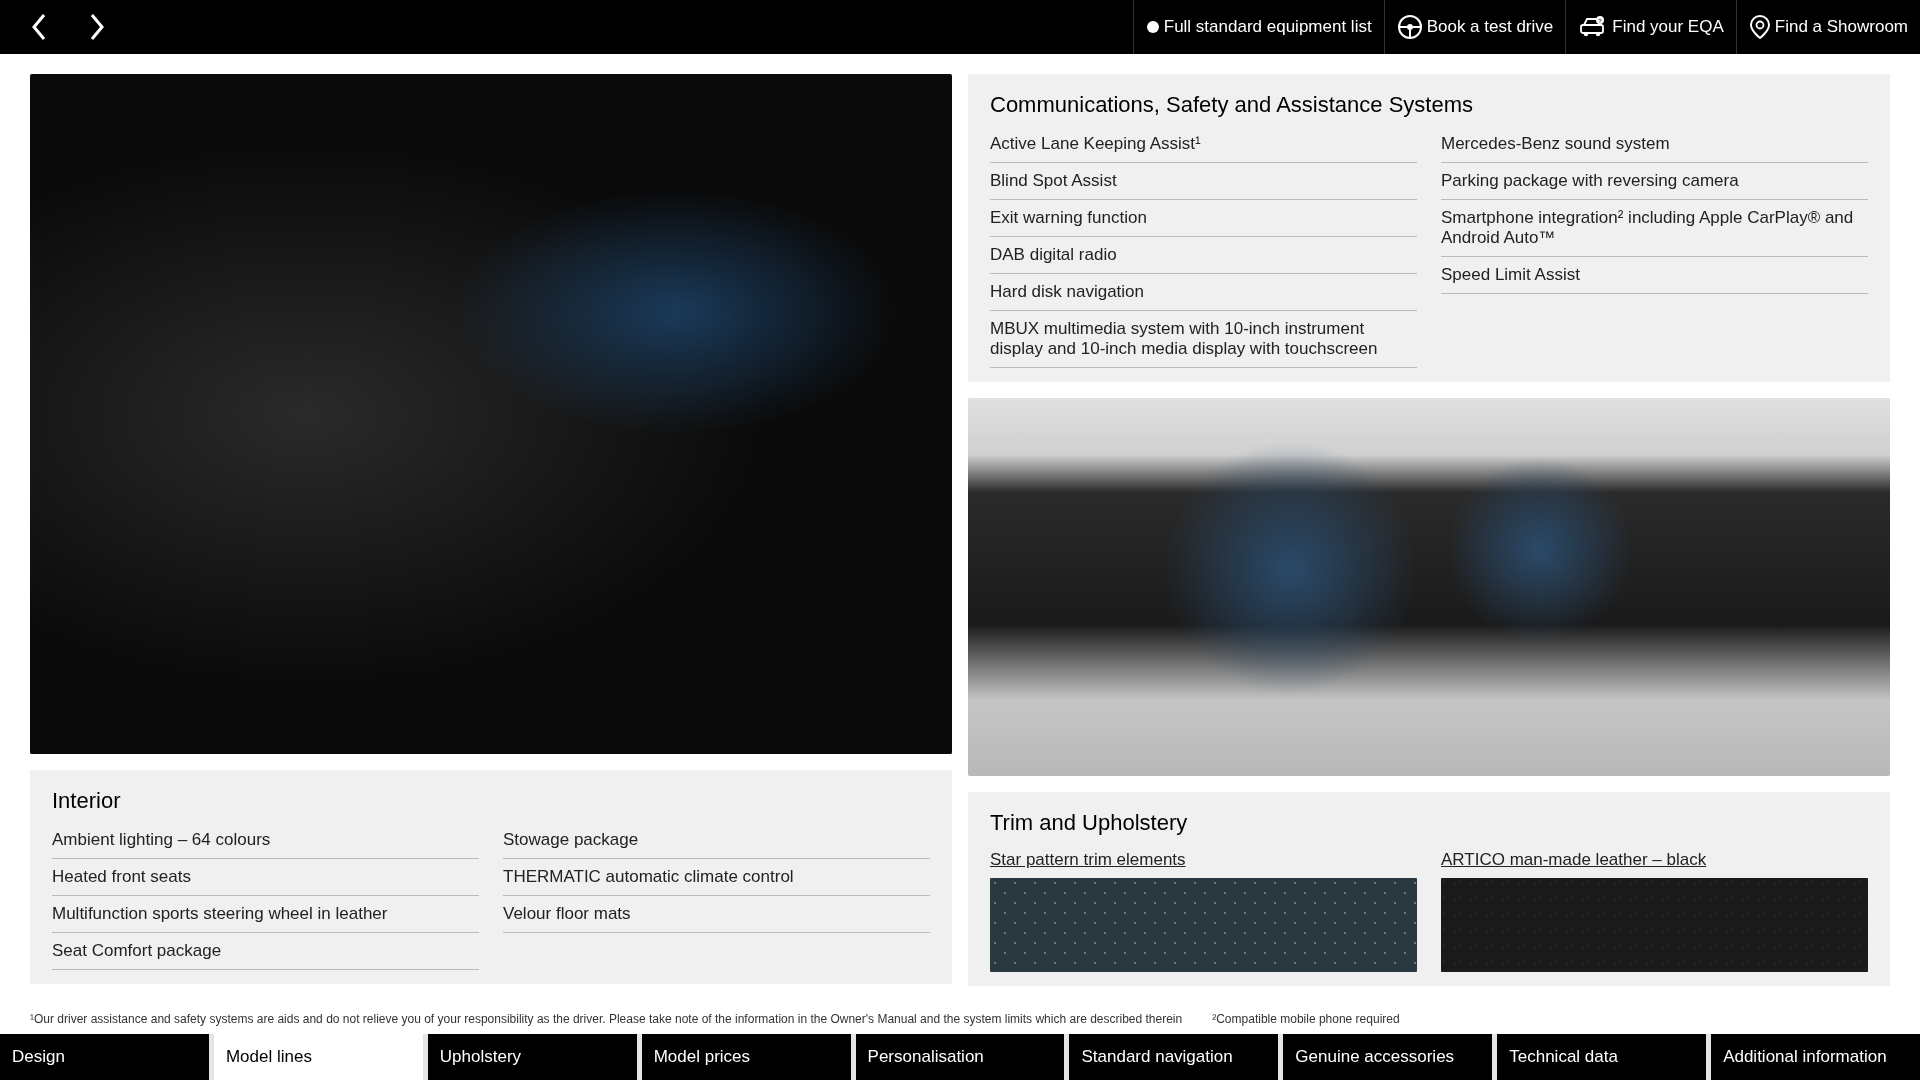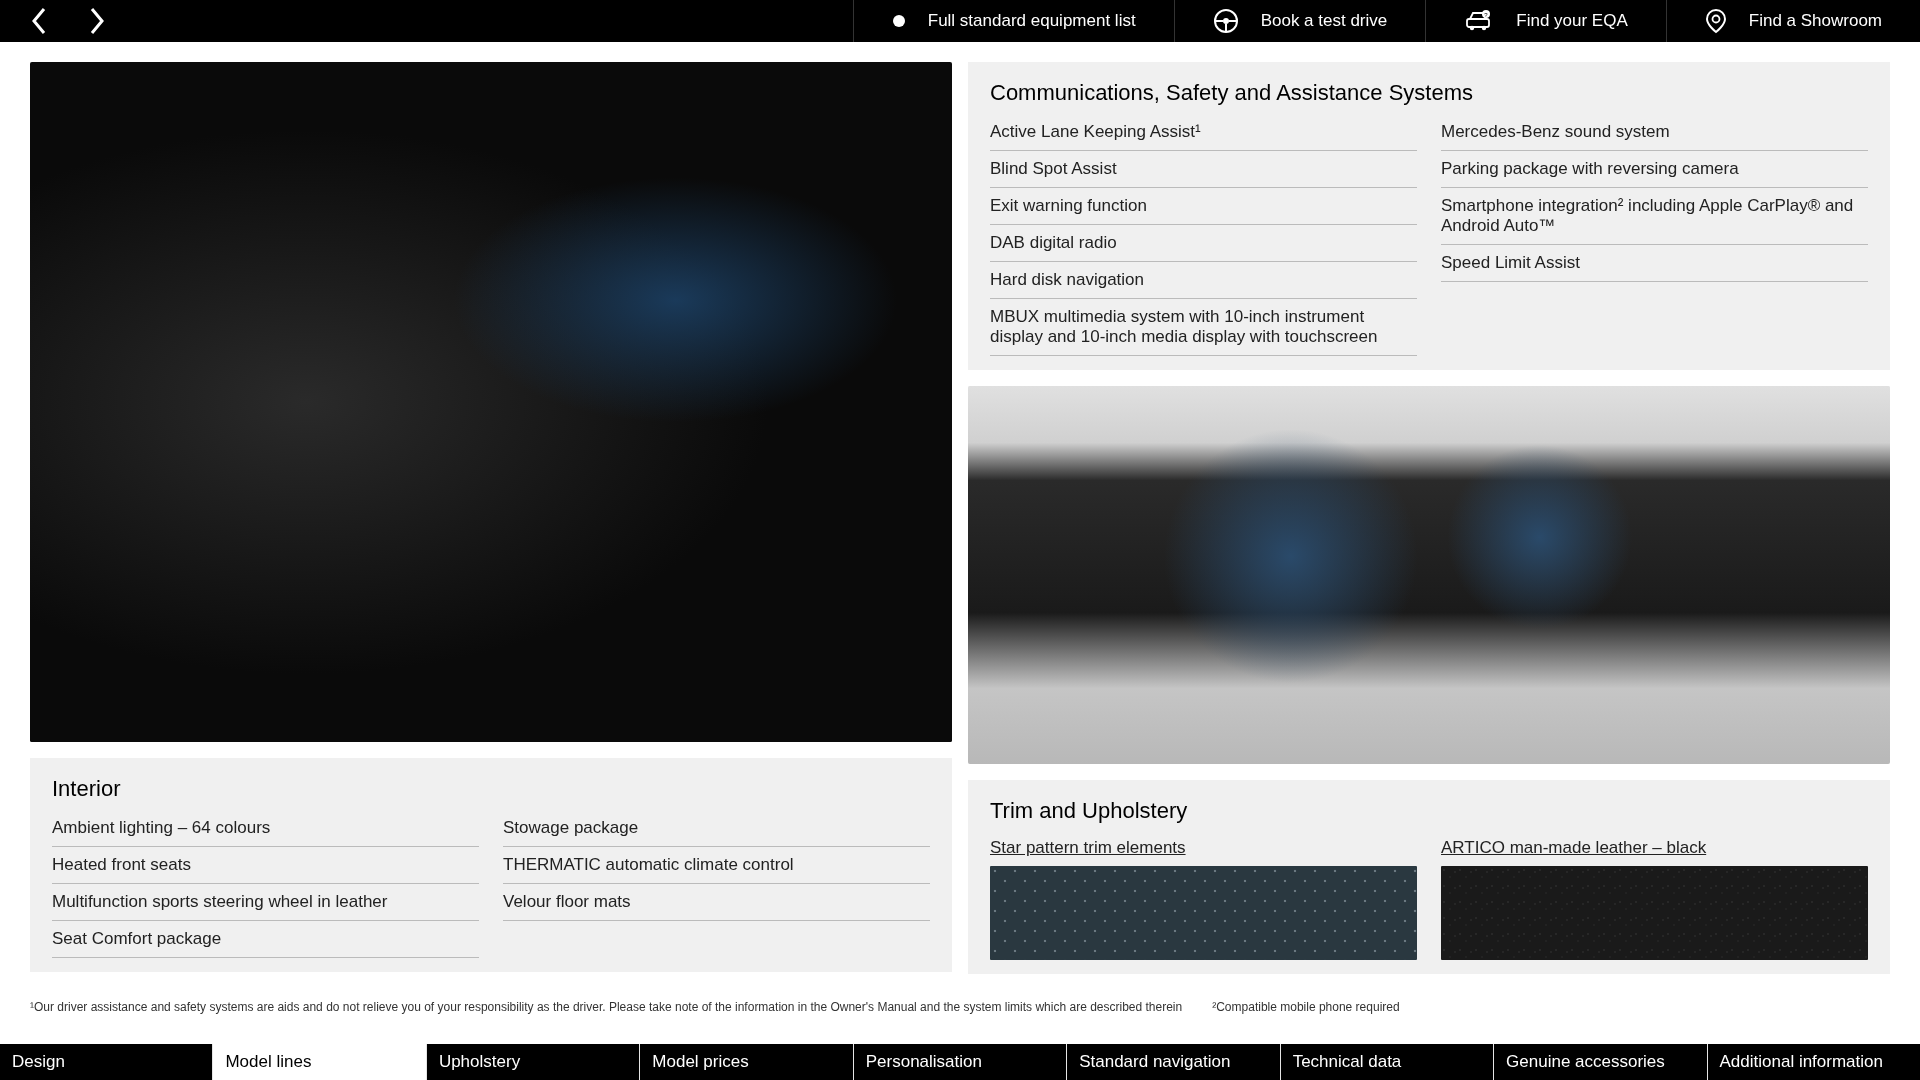--- a/index.html
+++ b/index.html
@@ -23,22 +23,22 @@
     display: flex;
     align-items: center;
     gap: 40px;
     padding: 0 30px;
   }
   .arrow { cursor: pointer; display: flex; align-items: center; }
   .top-spacer { flex: 1; }
   .top-link {
     display: flex;
     align-items: center;
-    gap: 22px;
-    padding: 0 38px;
+    gap: 4px;
+    padding: 0 12px;
     border-left: 1px solid #333;
     font-size: 17px;
     cursor: pointer;
     justify-content: space-between;
   }
   .top-link .icon { display: flex; align-items: center; }
   .content {
     flex: 1;
     padding: 20px 30px 0 30px;
     display: grid;
@@ -122,37 +122,37 @@
     background-image:
       radial-gradient(circle at 3px 4px, #282828 1px, transparent 1.5px),
       radial-gradient(circle at 9px 11px, #222 1px, transparent 1.5px),
       radial-gradient(circle at 14px 6px, #262626 1px, transparent 1.5px);
     background-size: 16px 16px;
   }
   .footnotes {
     grid-column: 1 / -1;
     font-size: 12px;
     color: #333;
-    padding: 10px 0 30px;
+    padding: 10px 0 8px;
     display: flex;
     gap: 30px;
   }
   .bottom-tabs {
     background: #000;
     height: 50px;
     display: flex;
     color: #fff;
   }
   .tab {
     flex: 1;
     display: flex;
     align-items: center;
     padding: 0 12px;
     font-size: 17px;
-    border-right: 1px solid #e5e5e5;
+    border-right: 5px solid #e5e5e5;
     cursor: pointer;
     white-space: nowrap;
   }
   .tab:last-child { border-right: none; }
   .tab.active {
     background: #ffffff;
     color: #000;
   }
 </style>
 </head>
@@ -288,16 +288,16 @@
 
 </div>
 
 <div class="bottom-tabs">
   <div class="tab">Design</div>
   <div class="tab active">Model lines</div>
   <div class="tab">Upholstery</div>
   <div class="tab">Model prices</div>
   <div class="tab">Personalisation</div>
   <div class="tab">Standard navigation</div>
+  <div class="tab">Genuine accessories</div>
   <div class="tab">Technical data</div>
-  <div class="tab">Genuine accessories</div>
   <div class="tab">Additional information</div>
 </div>
 
 </body></html>

